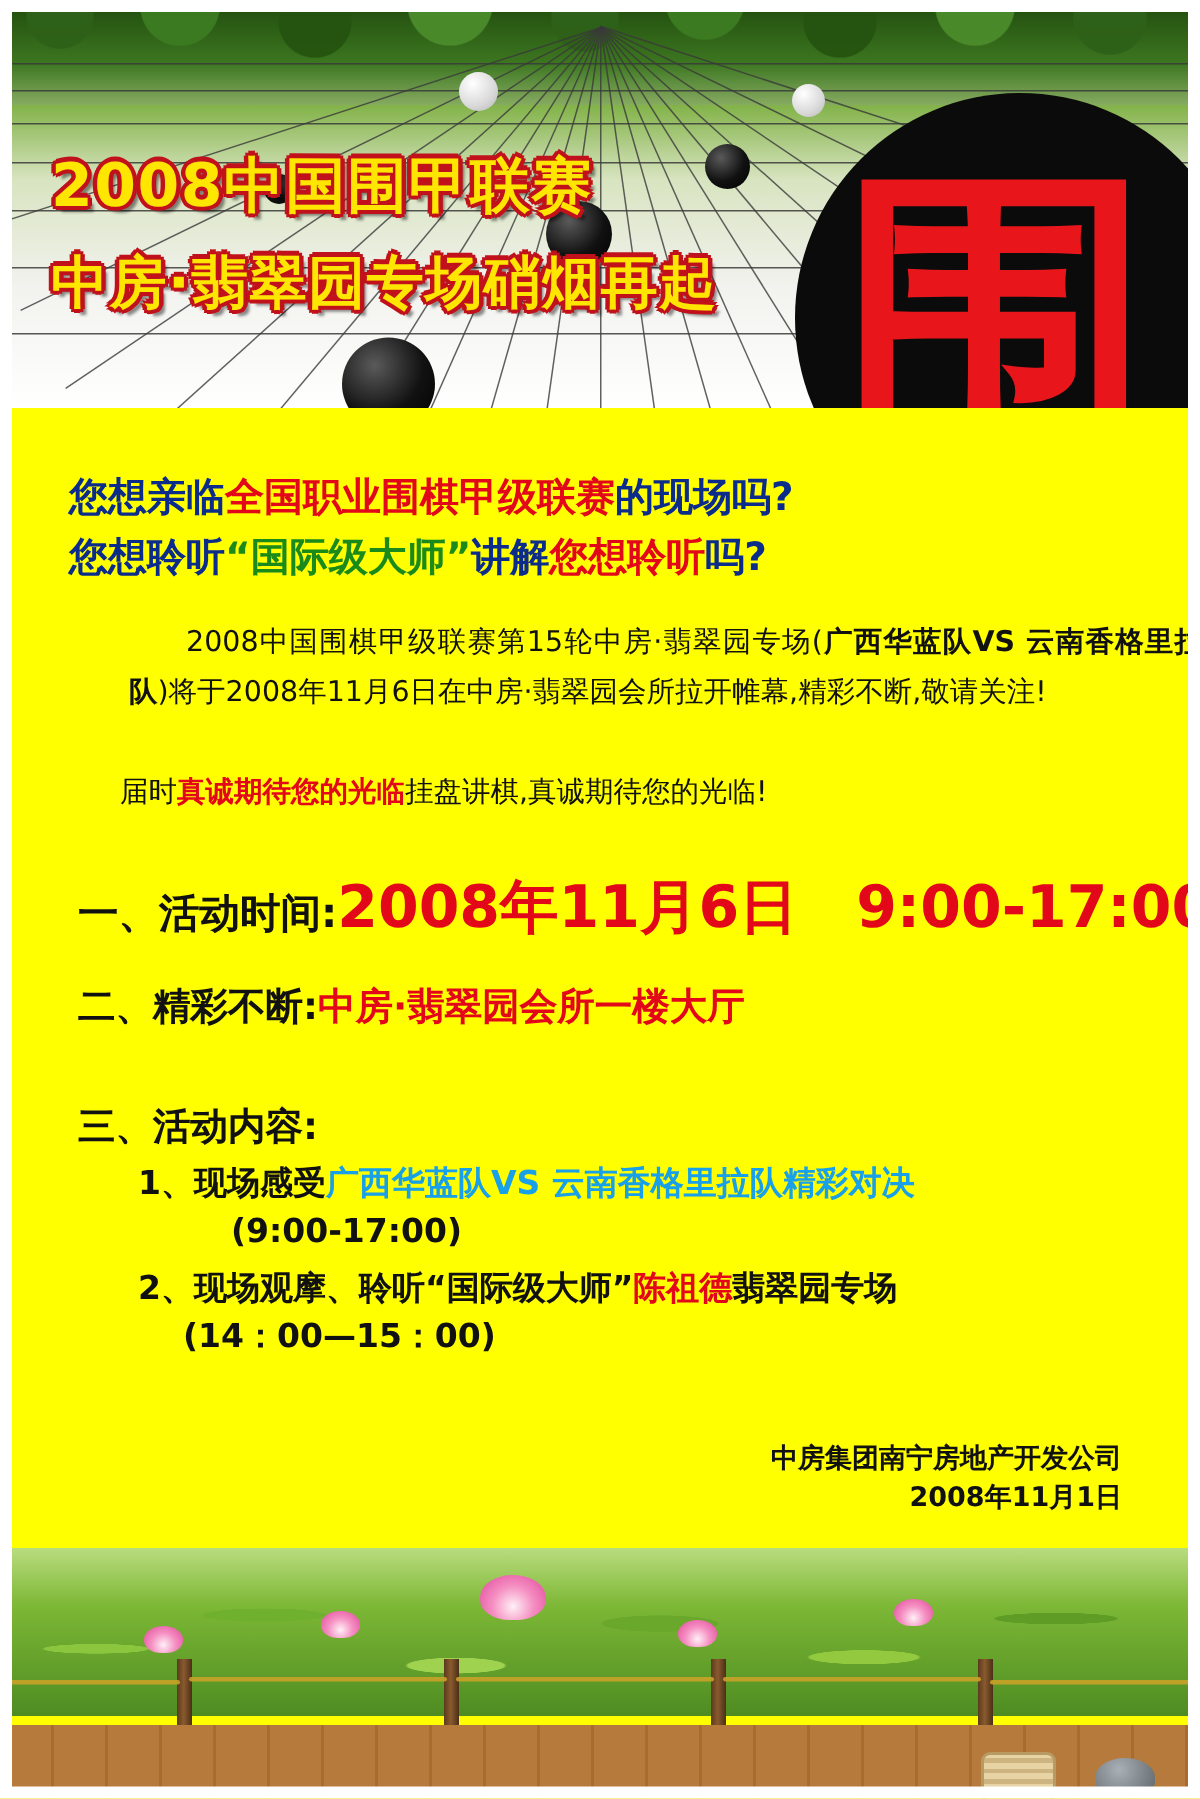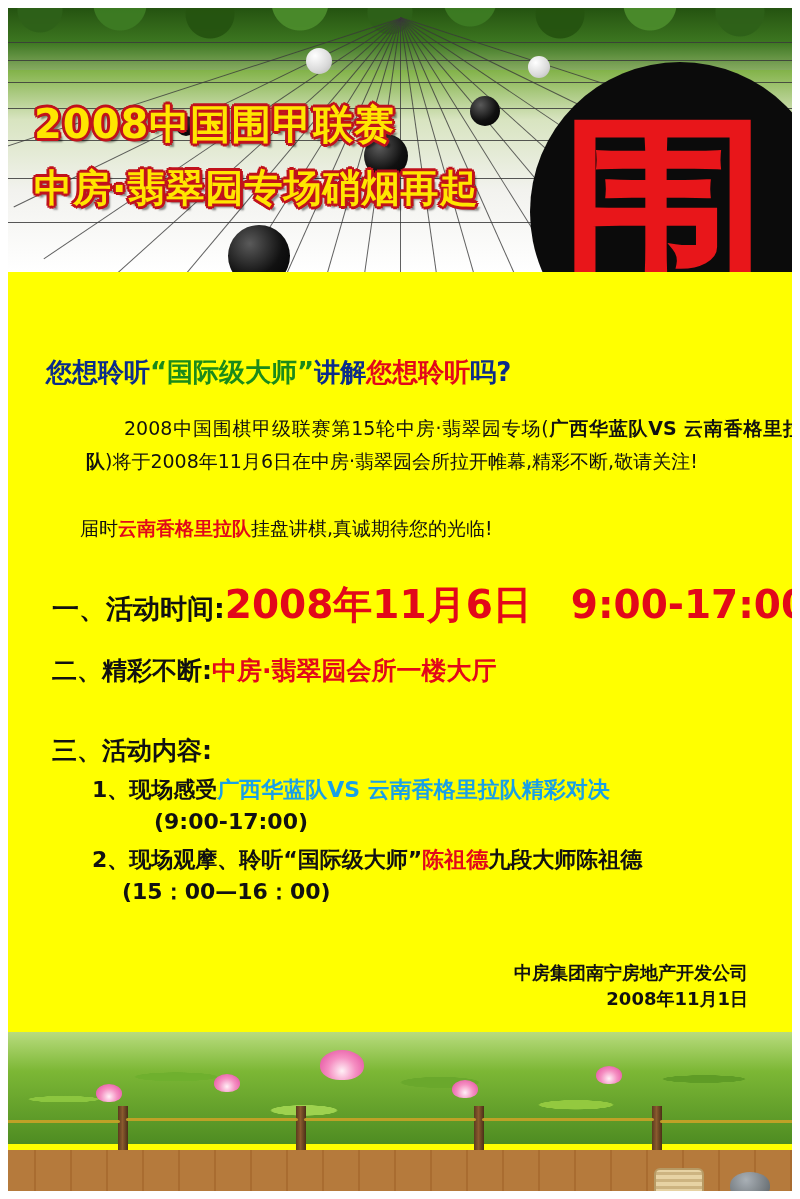--- a/index.html
+++ b/index.html
@@ -191,54 +191,57 @@
     <div class="seal-char">围</div>
 
     <div class="title-wrap">
       <div class="title-line">2008中国围甲联赛</div>
       <div class="title-line second">中房·翡翠园专场硝烟再起</div>
     </div>
   </div>
 
   <div class="body-area">
 
+    <div class="q-line q1">
+      <span>您想亲临</span><span class="q-red">全国职业围棋甲级联赛</span><span>的现场吗?</span>
+    </div>
 
     <div class="q-line q2">
       <span>您想聆听</span><span class="q-green">“国际级大师”</span><span>讲解</span><span class="q-red">您想聆听</span><span>吗?</span>
     </div>
 
     <div class="para p1">
       <span>2008中国围棋甲级联赛第15轮中房·翡翠园专场(</span><span class="bold">广西华蓝队VS 云南香格里拉队</span><span>)将于2008年11月6日在中房·翡翠园会所拉开帷幕,精彩不断,敬请关注!</span>
     </div>
 
     <div class="para p2">
-      <span>届时</span><span class="bold red">云南香格里拉队</span><span>挂盘讲棋,真诚期待您的光临!</span>
+      <span>届时</span><span class="bold red">真诚期待您的光临</span><span>挂盘讲棋,真诚期待您的光临!</span>
     </div>
 
     <div class="item i1">
       <span>一、活动时间:</span><span class="val">2008年11月6日　9:00-17:00</span>
     </div>
 
     <div class="item i2">
       <span>二、精彩不断:</span><span class="val">中房·翡翠园会所一楼大厅</span>
     </div>
 
     <div class="item i3">
       <span>三、活动内容:</span>
     </div>
 
     <div class="sub s1">
       <span>1、</span><span>现场感受</span><span class="blue">广西华蓝队VS 云南香格里拉队</span><span class="blue">精彩对决</span>
     </div>
     <div class="sub s1b">(9:00-17:00)</div>
 
     <div class="sub s2">
-      <span>2、</span><span>现场观摩、聆听“国际级大师”</span><span class="red">陈祖德</span><span>九段大师陈祖德</span>
-    </div>
-    <div class="sub s2b">(15：00—16：00)</div>
+      <span>2、</span><span>现场观摩、聆听“国际级大师”</span><span class="red">陈祖德</span><span>翡翠园专场</span>
+    </div>
+    <div class="sub s2b">(14：00—15：00)</div>
 
     <div class="sign sign1">中房集团南宁房地产开发公司</div>
     <div class="sign sign2">2008年11月1日</div>
   </div>
 
   <div class="bottom">
     <div class="lotus-field"></div>
     <div class="flower" style="left:320px;top:18px;"></div>
     <div class="flower small" style="left:214px;top:42px;"></div>
     <div class="flower small" style="left:452px;top:48px;"></div>

